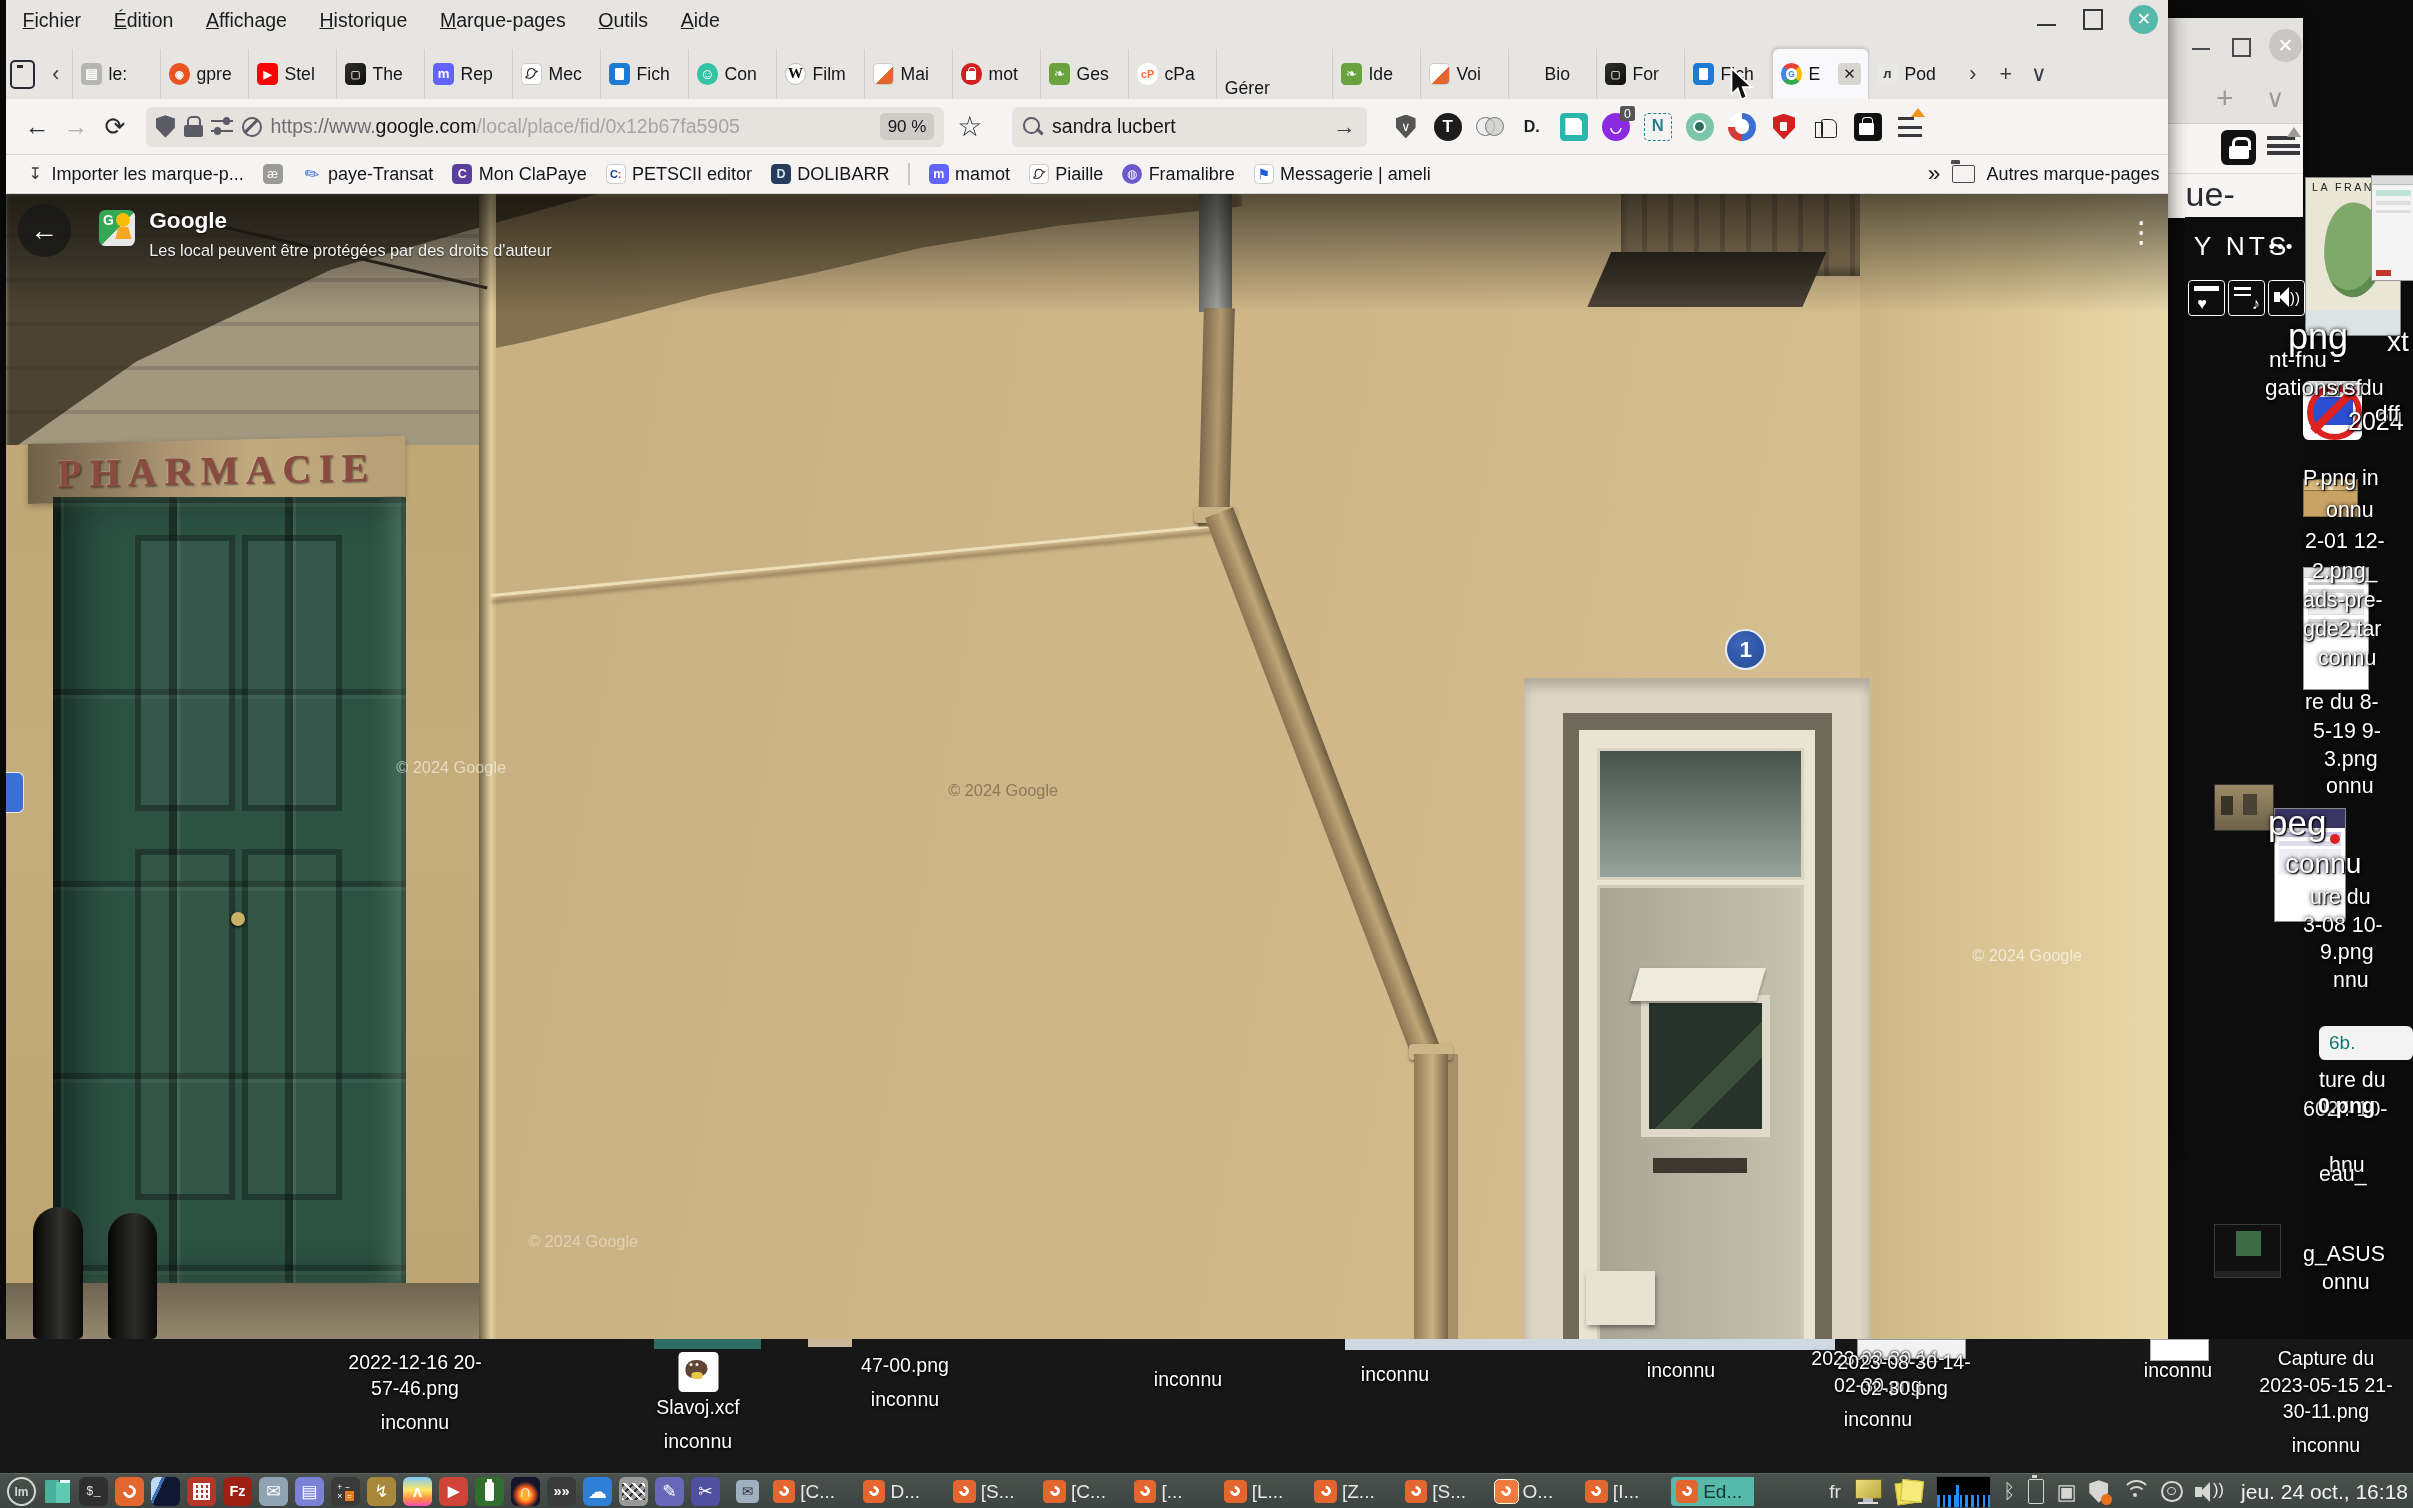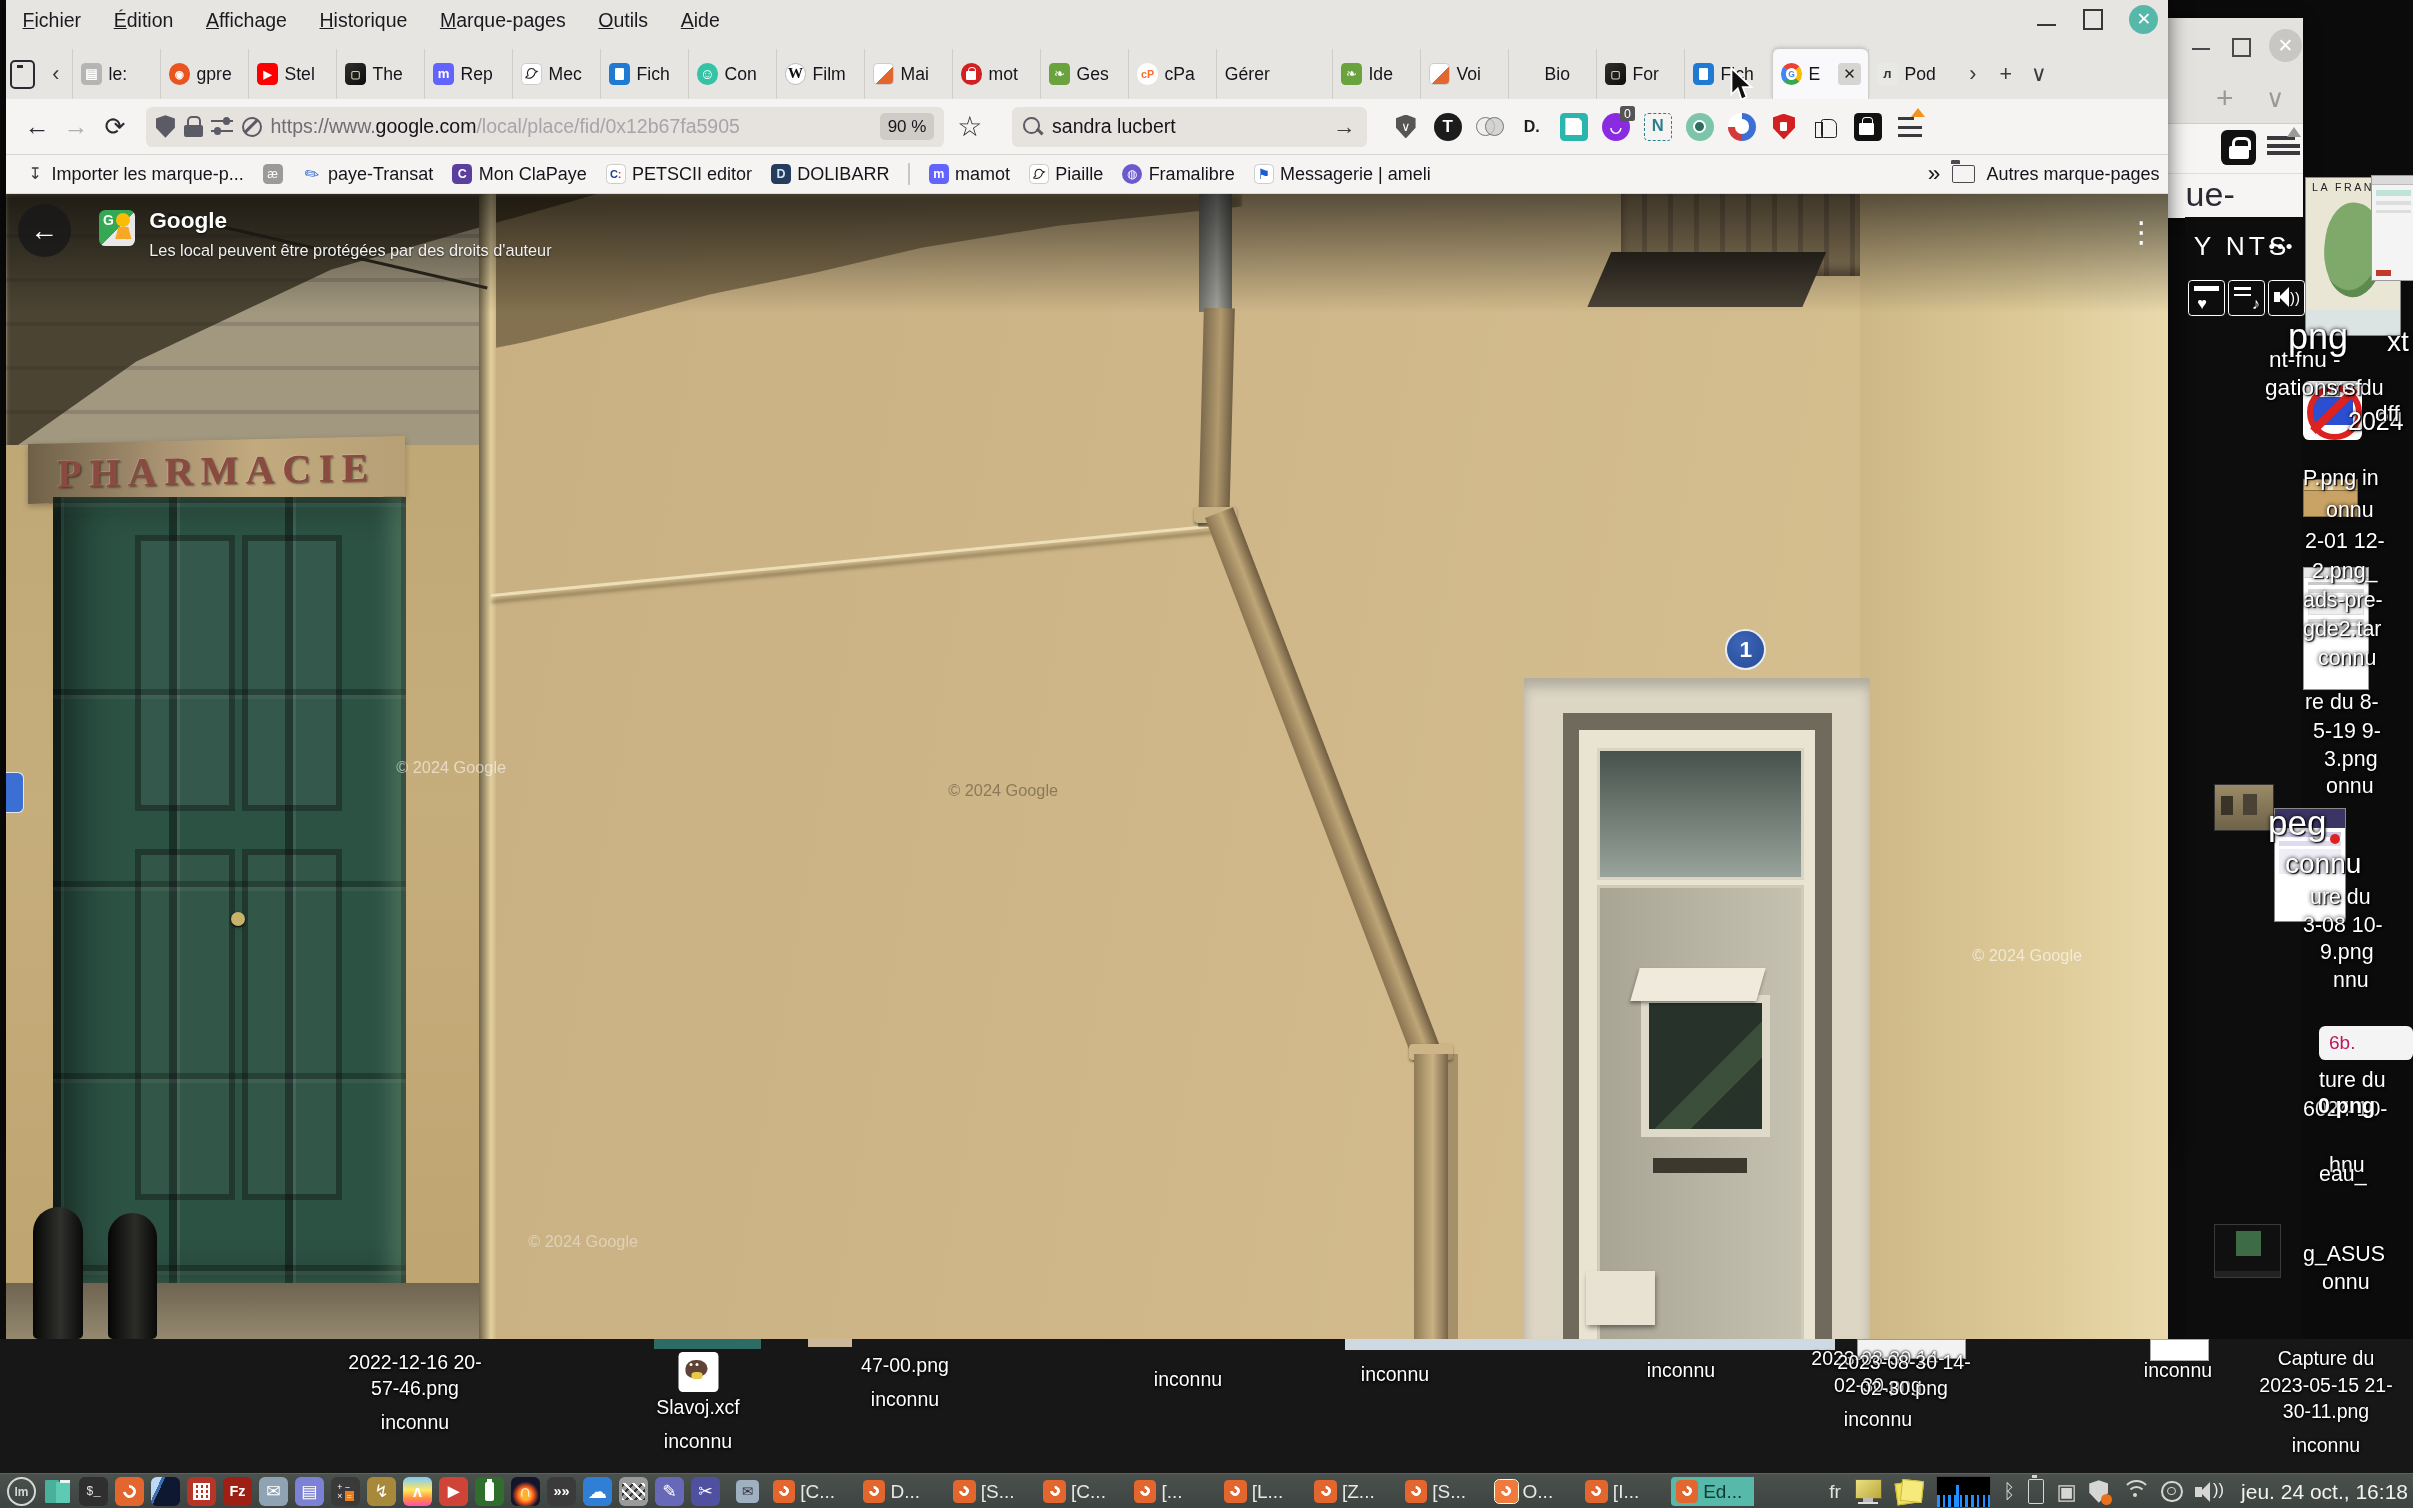--- a/index.html
+++ b/index.html
@@ -108,21 +108,21 @@
     <div style="position:absolute;left:6.3px;top:11.3px;width:11.3px;height:19px;background:#3a3328;"></div>
     <div style="position:absolute;left:28px;top:8.8px;width:14px;height:21.4px;background:#4a4234;"></div>
   </div>
 
   <div class="abs" style="left:2214px;top:1224px;width:65px;height:52px;background:#101010;border:0.6px solid #3a3a3a;z-index:4;">
     <div style="position:absolute;left:21.4px;top:6.3px;width:25px;height:25px;background:#3c6b46;"></div>
     <div style="position:absolute;left:0;bottom:0;width:100%;height:6.3px;background:#222;"></div>
   </div>
 
   <div class="abs" style="left:2319px;top:1026px;width:94px;height:34px;background:#f4f4f4;border-radius:6.3px;z-index:4;display:flex;align-items:center;padding-left:10px;box-sizing:border-box;">
-    <span style="font-size:19px;color:#be185d;">6b.</span>
+    <span style="font-size:19px;color:#0f766e;">6b.</span>
   </div>
   <div id="frags">
       <span class="frag" style="left: 2348px; top: 407px; font-size: 25px;">2024</span>
       <span class="frag" style="left: 2303px; top: 466px;">P.png in</span>
       <span class="frag" style="left: 2326px; top: 498px;">onnu</span>
       <span class="frag" style="left: 2305px; top: 529px;">2-01 12-</span>
       <span class="frag" style="left: 2312px; top: 559px;">2.png_</span>
       <span class="frag" style="left: 2303px; top: 588px;">ads-pre-</span>
       <span class="frag" style="left: 2303px; top: 617px;">gde2.tar</span>
       <span class="frag" style="left: 2318px; top: 646px;">connu</span>
@@ -306,21 +306,21 @@
             <span style="color:#fff;font-size:13px;font-weight:normal;line-height:1;">❧</span>
           </span>
           <span class="tlabel">Ges</span>
         </div>
         <div class="tab">
           <span class="rsq" style="width:21.4px;height:21.4px;background:#fff;border-radius:50%;">
             <span style="color:#ff6c2c;font-size:10.7px;font-weight:bold;line-height:1;">cP</span>
           </span>
           <span class="tlabel">cPa</span>
         </div>
-        <div class="tab" style="width: 116px;">
+        <div class="tab" style="width: 116px; align-items: flex-end;">
           <span class="tlabel">Gérer</span>
         </div>
         <div class="tab">
           <span class="rsq" style="width:21.4px;height:21.4px;background:#6aa33e;">
             <span style="color:#fff;font-size:13px;font-weight:normal;line-height:1;">❧</span>
           </span>
           <span class="tlabel">Ide</span>
         </div>
         <div class="tab">
           <span class="rsq" style="width:21.4px;height:21.4px;background:linear-gradient(135deg,#fff 0 55%,#e2662e 55%);border:0.6px solid #ccc;box-sizing:border-box;"></span>

